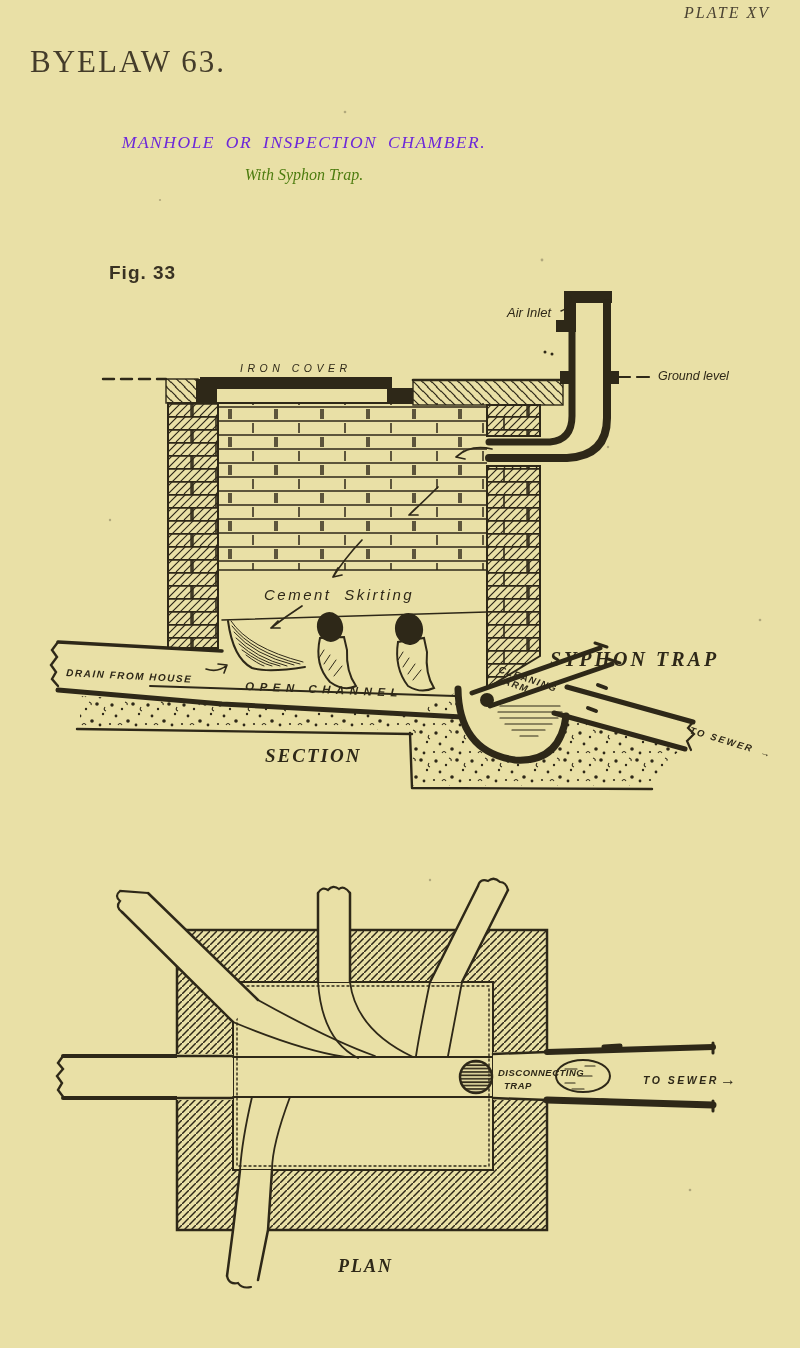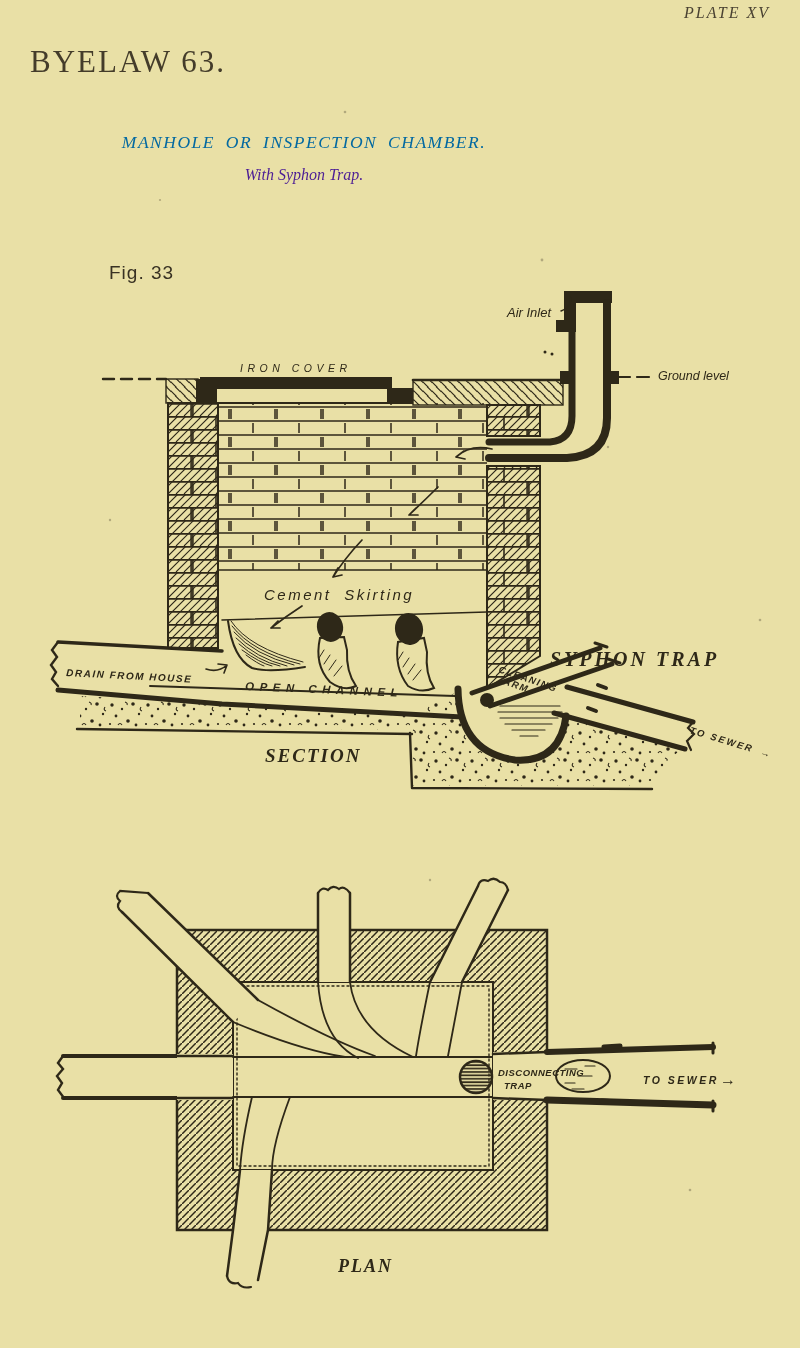--- a/index.html
+++ b/index.html
@@ -2,23 +2,23 @@
 <html><head>
 <meta charset="utf-8">
 <style>
   html,body{margin:0;padding:0;}
   #page{position:relative;width:800px;height:1348px;background:#e9e0a6;overflow:hidden;
         font-family:"Liberation Serif",serif;color:#3c3423;}
   .abs{position:absolute;}
   #plate{left:684px;top:4px;font-style:italic;font-size:16px;letter-spacing:2px;color:#4a4232;white-space:nowrap;}
   #byelaw{left:30px;top:44px;font-size:31px;letter-spacing:2px;color:#443c2a;}
   #titleblock{left:0;top:132px;width:608px;text-align:center;}
-  #title{font-style:italic;font-size:17.5px;letter-spacing:1.5px;word-spacing:5px;color:#0369a1;}
-  #subtitle{margin-top:13px;font-style:italic;font-size:16px;color:#4c1d95;}
-  #fig{left:109px;top:262px;font-family:"Liberation Sans",sans-serif;font-size:19px;font-weight:400;
+  #title{font-style:italic;font-size:17.5px;letter-spacing:1.5px;word-spacing:5px;color:#6d28d9;}
+  #subtitle{margin-top:13px;font-style:italic;font-size:16px;color:#4d7c0f;}
+  #fig{left:109px;top:262px;font-family:"Liberation Sans",sans-serif;font-size:19px;font-weight:700;
        letter-spacing:1px;color:#393223;}
   svg text{fill:#2e2818;}
   .hand{font-family:"Liberation Sans",sans-serif;font-style:italic;}
   .capser{font-family:"Liberation Serif",serif;font-style:italic;font-weight:bold;}
 </style>
 </head>
 <body>
 
 <div id="page">
 

